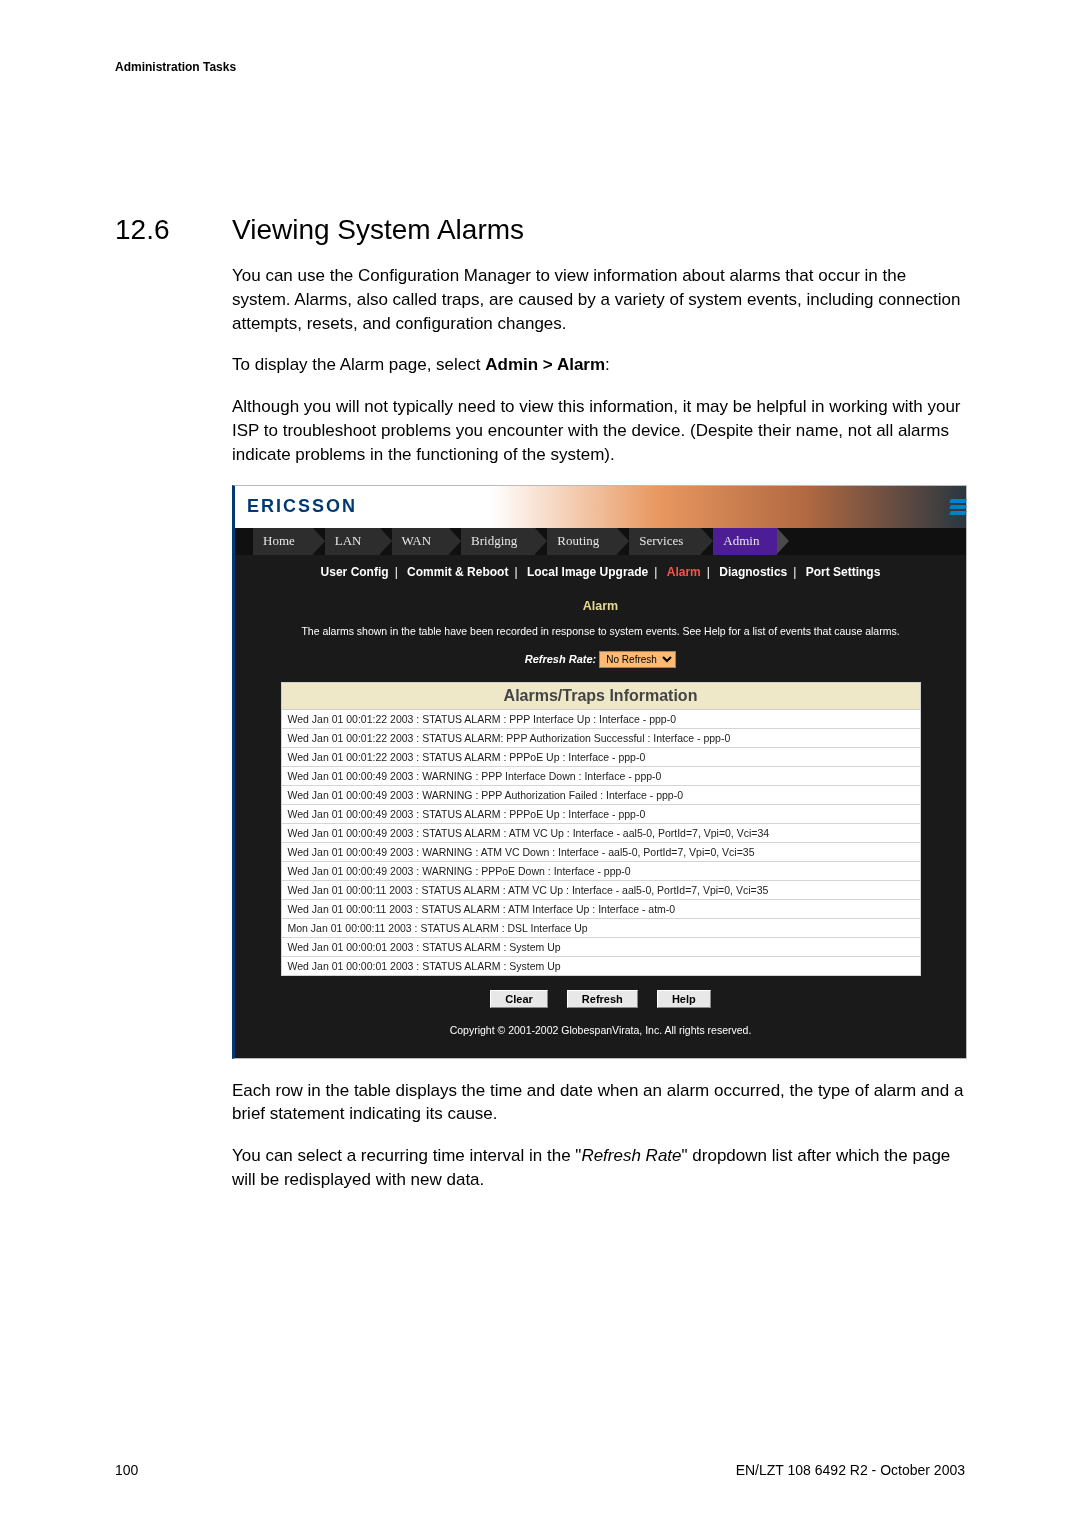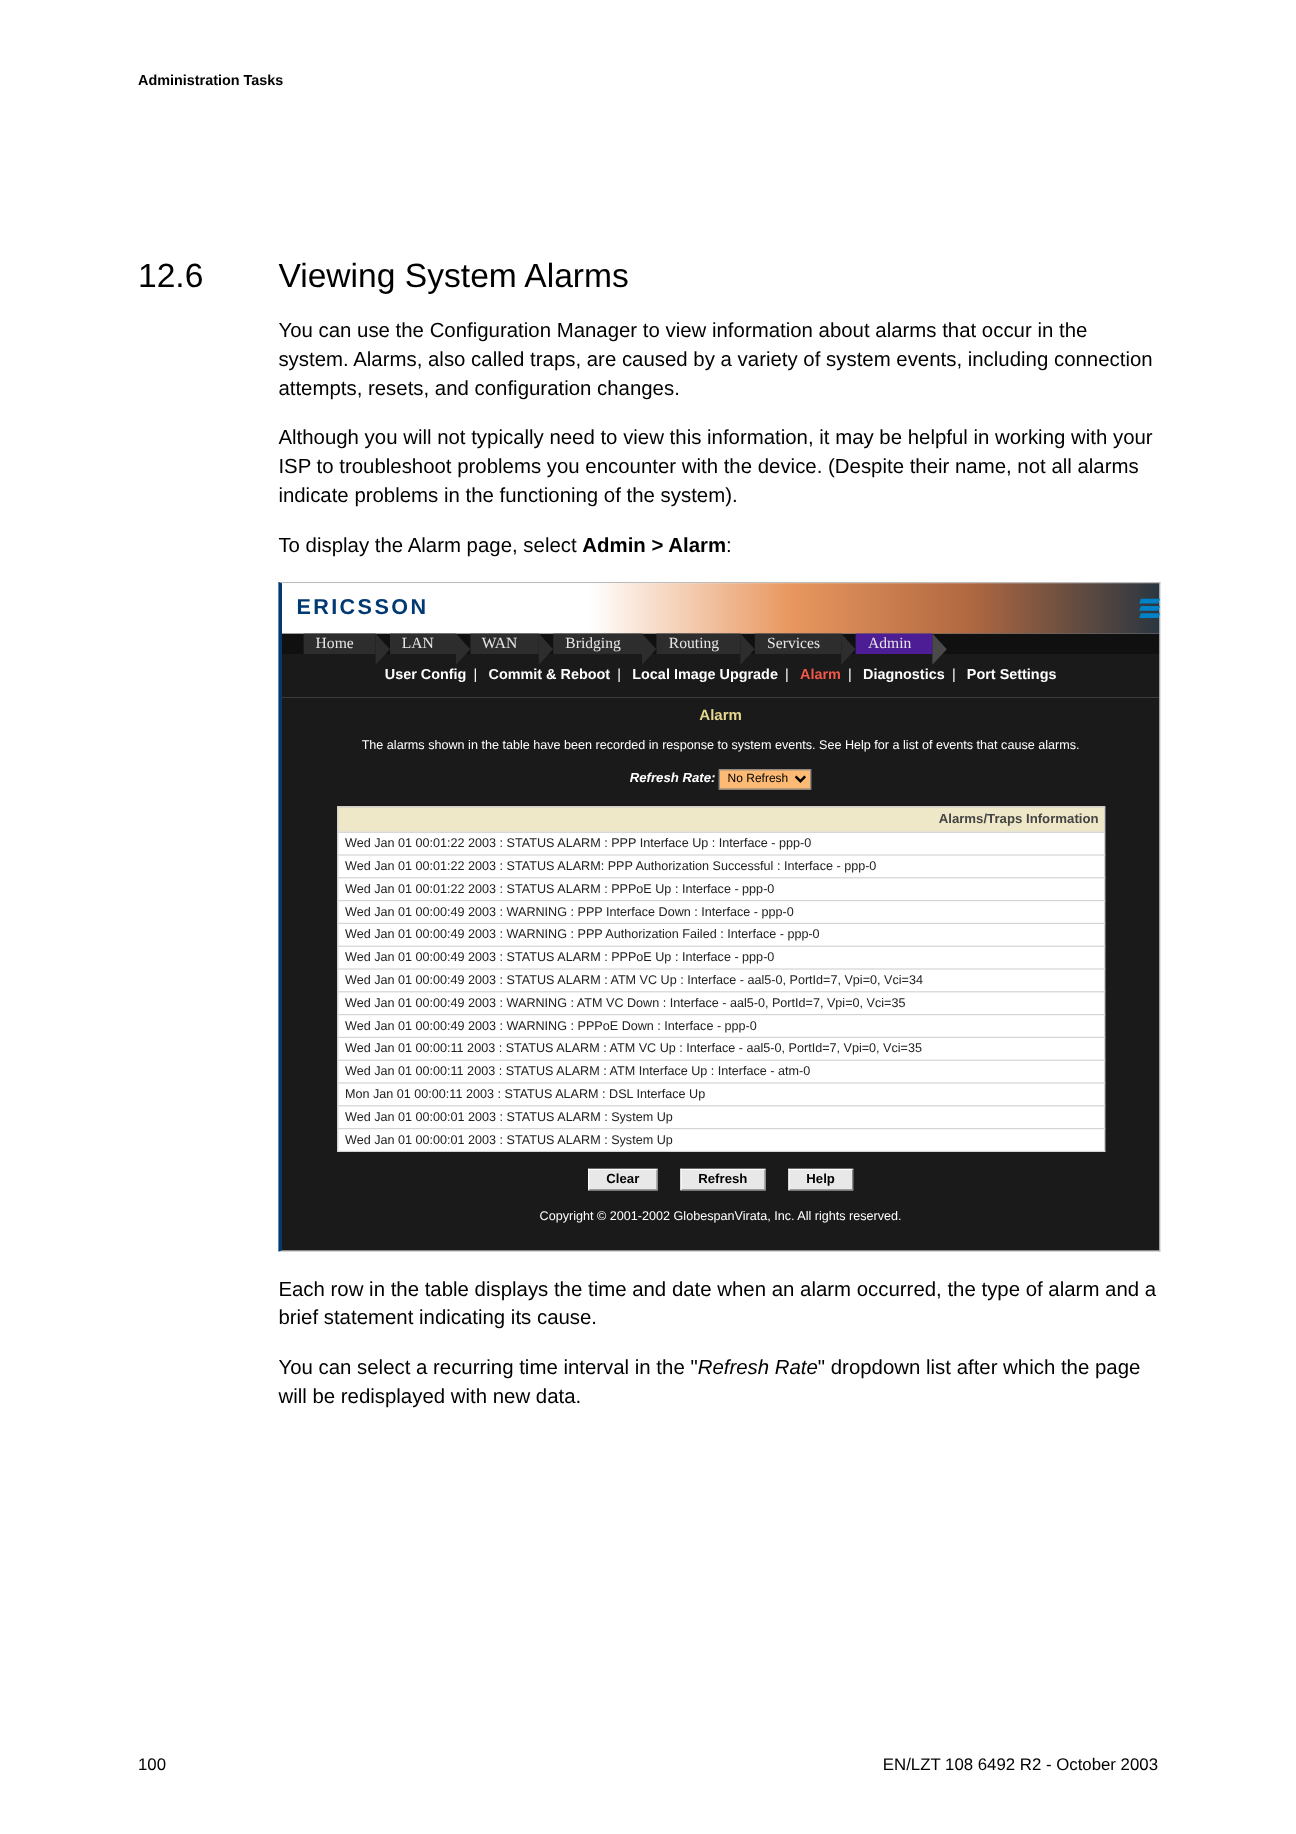--- a/index.html
+++ b/index.html
@@ -78,21 +78,21 @@
   }
   .logo-bars span {
     display: block;
     width: 16px;
     height: 4px;
     background: #0082c8;
     transform: skewX(-20deg);
   }
   .nav-tabs {
     background: #101010;
-    height: 17px;
+    height: 27px;
     display: flex;
     align-items: stretch;
     padding-left: 18px;
   }
   .tab {
     position: relative;
     color: #e6e6e6;
     font-size: 13px;
     font-family: "Times New Roman", serif;
     display: flex;
@@ -162,25 +162,25 @@
   .alarm-table {
     width: 640px;
     margin: 0 auto;
     border-collapse: collapse;
     background: #fff;
     color: #000;
   }
   .alarm-table th {
     background: #efe8c8;
     color: #444;
-    font-size: 11px;
+    font-size: 16px;
     font-weight: bold;
     padding: 4px;
     border: 1px solid #cfcfcf;
-    text-align: right;
+    text-align: center;
   }
   .alarm-table td {
     font-size: 10.5px;
     padding: 3px 6px;
     border: 1px solid #d4d4d4;
     color: #222;
     white-space: nowrap;
   }
   .btn-row {
     text-align: center;
@@ -222,24 +222,24 @@
 <div class="page">
   <div class="header-label">Administration Tasks</div>
 
   <div class="section-row">
     <div class="section-number">12.6</div>
     <div class="section-title">Viewing System Alarms</div>
   </div>
 
   <div class="body-text">
     <p>You can use the Configuration Manager to view information about alarms that occur in the system. Alarms, also called traps, are caused by a variety of system events, including connection attempts, resets, and configuration changes.</p>
-    <p>Although you will not typically need to view this information, it may be helpful in working with your ISP to troubleshoot problems you encounter with the device. (Despite their name, not all alarms indicate problems in the functioning of the system).</p>
     <p>
       <span>To display the Alarm page, select </span><b>Admin &gt; Alarm</b><span>:</span>
     </p>
+    <p>Although you will not typically need to view this information, it may be helpful in working with your ISP to troubleshoot problems you encounter with the device. (Despite their name, not all alarms indicate problems in the functioning of the system).</p>
   </div>
 
   <div class="screenshot">
     <div class="logo-bar">
       <span class="logo-text">ERICSSON</span>
       <span class="logo-bars">
           <span></span>
           <span></span>
           <span></span>
         </span>

